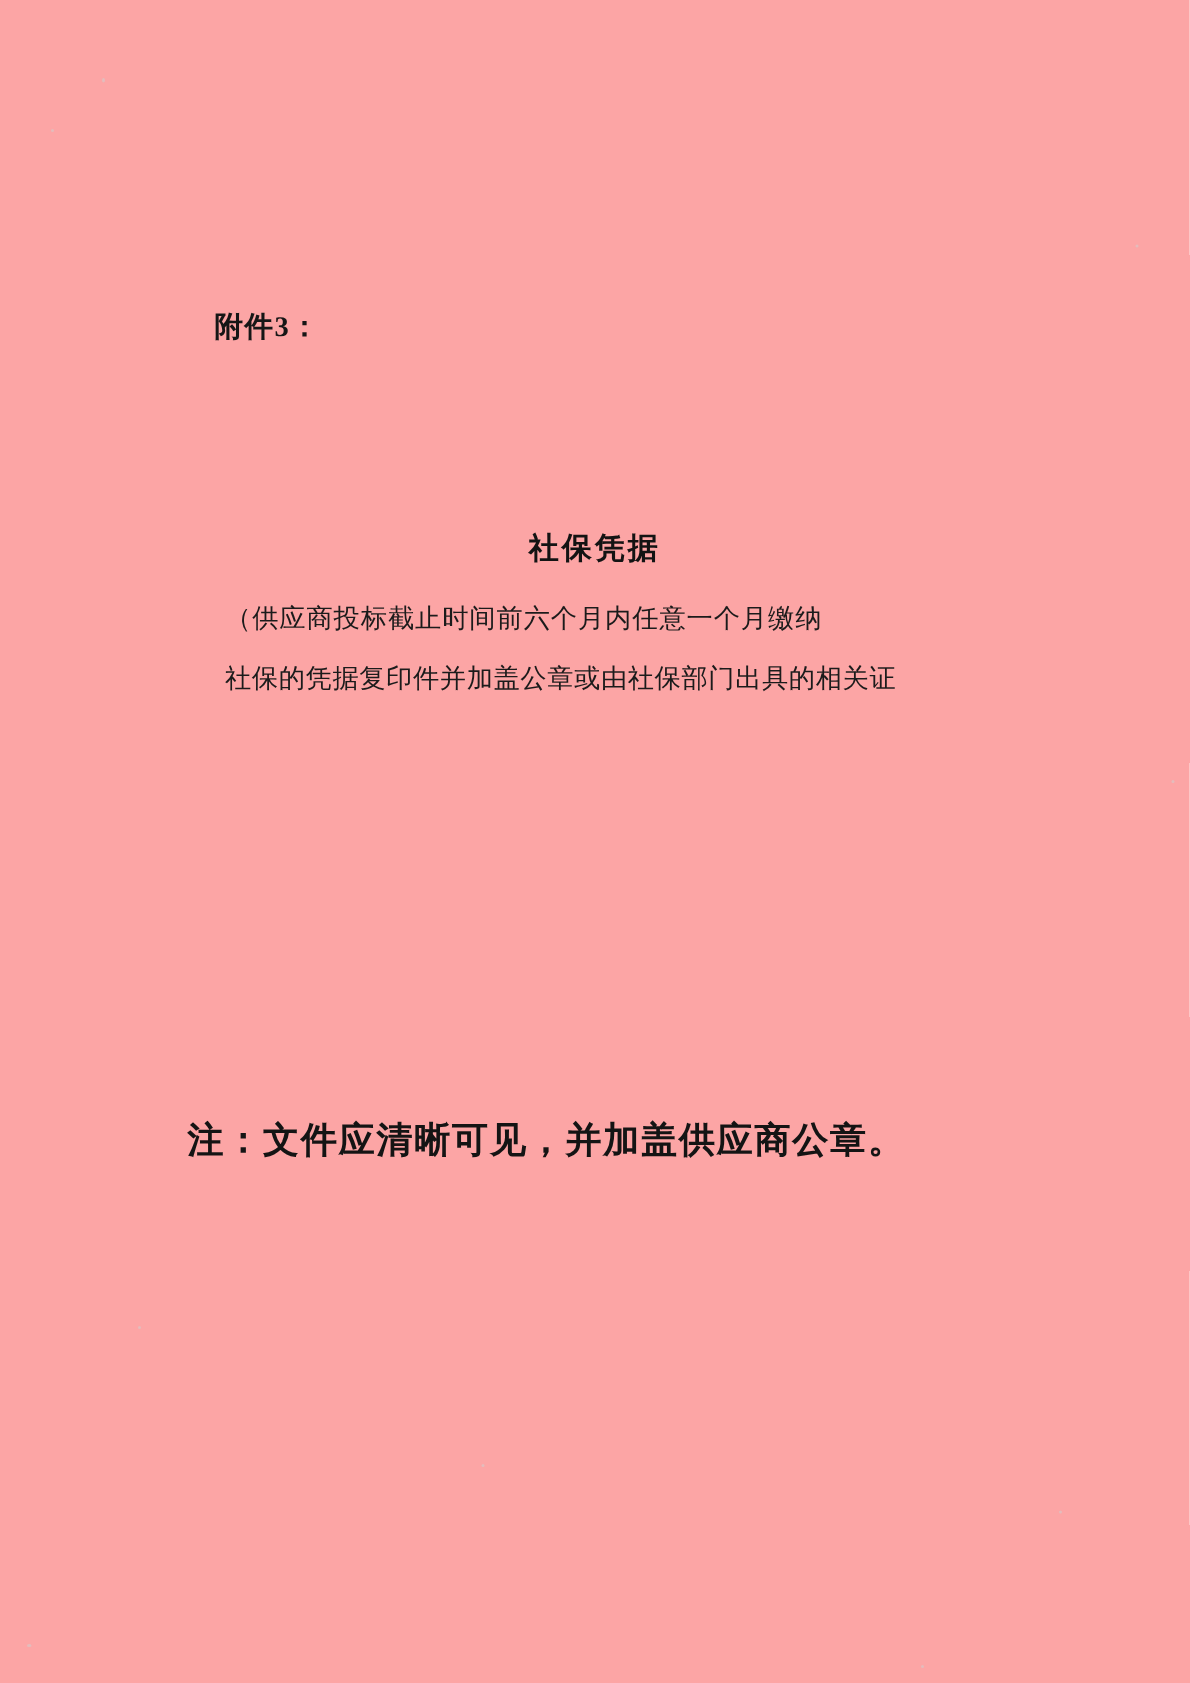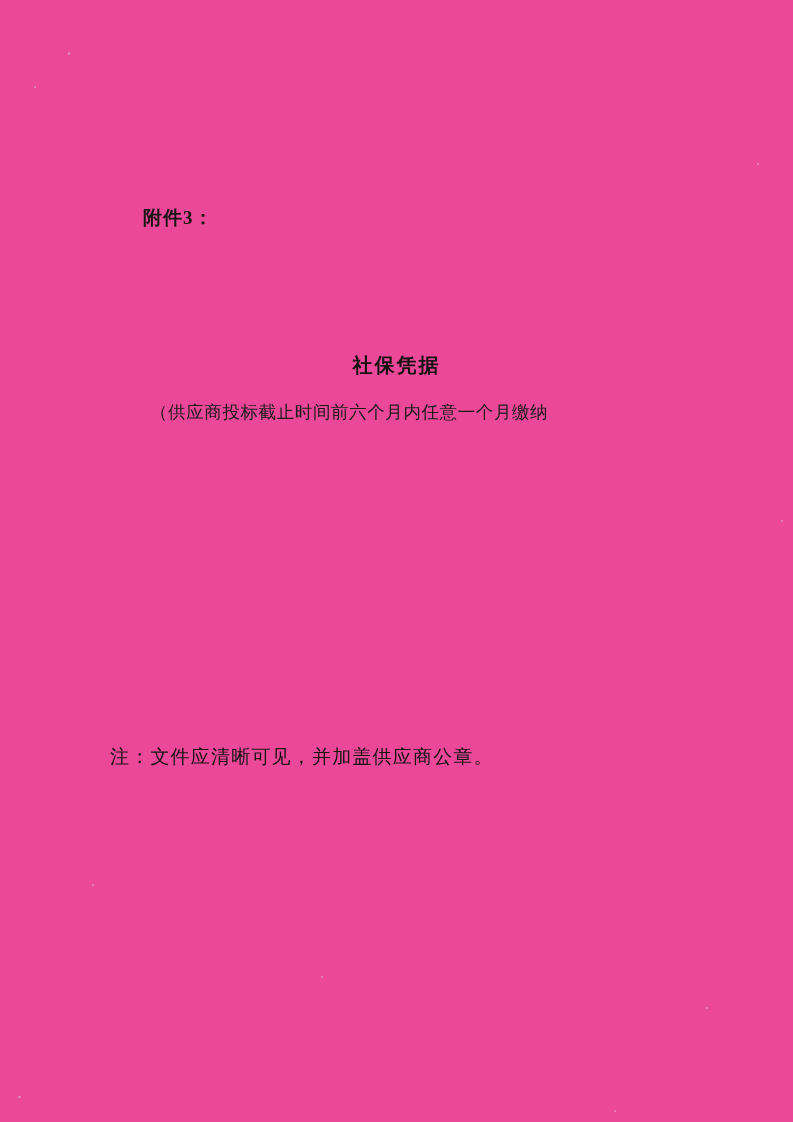--- a/index.html
+++ b/index.html
@@ -11,21 +11,21 @@
     height: 1122px;
     background: #ffffff;
     font-family: "Liberation Serif", serif;
     color: #1a1a1a;
     position: relative;
     overflow: hidden;
   }
   .page {
     position: absolute;
     inset: 0;
-    background: #ec4899;
+    background: #fca5a5;
   }
   
   .speck {
     position: absolute;
     background: #cfcfcf;
     border-radius: 50%;
     opacity: 0.55;
   }
   .attachment-label {
     position: absolute;
@@ -62,25 +62,25 @@
   }
   .subtitle-line {
     display: block;
     white-space: nowrap;
   }
   .subtitle-line.l2 {
     letter-spacing: 0.4px;
   }
   .note {
     position: absolute;
-    left: 110px;
+    left: 125px;
     top: 744px;
     font-family: "Liberation Serif", serif;
-    font-weight: normal;
-    font-size: 19px;
+    font-weight: bold;
+    font-size: 24px;
     letter-spacing: 1.2px;
     color: #141414;
   }
 </style>
 </head>
 <body>
 
 <div class="page">
 
   <div class="speck" style="left:68px; top:52px; width:2px; height:3px;"></div>
@@ -92,17 +92,18 @@
   <div class="speck" style="left:706px; top:1007px; width:2px; height:2px;"></div>
   <div class="speck" style="left:18px; top:1096px; width:3px; height:2px;"></div>
   <div class="speck" style="left:614px; top:1110px; width:2px; height:2px;"></div>
 
   <div class="attachment-label">附件3：</div>
 
   <div class="doc-title">社保凭据</div>
 
   <div class="subtitle-block">
     <span class="subtitle-line l1">（供应商投标截止时间前六个月内任意一个月缴纳</span>
+    <span class="subtitle-line l2">社保的凭据复印件并加盖公章或由社保部门出具的相关证</span>
   </div>
 
   <div class="note">注：文件应清晰可见，并加盖供应商公章。</div>
 
 </div>
 
 </body></html>

